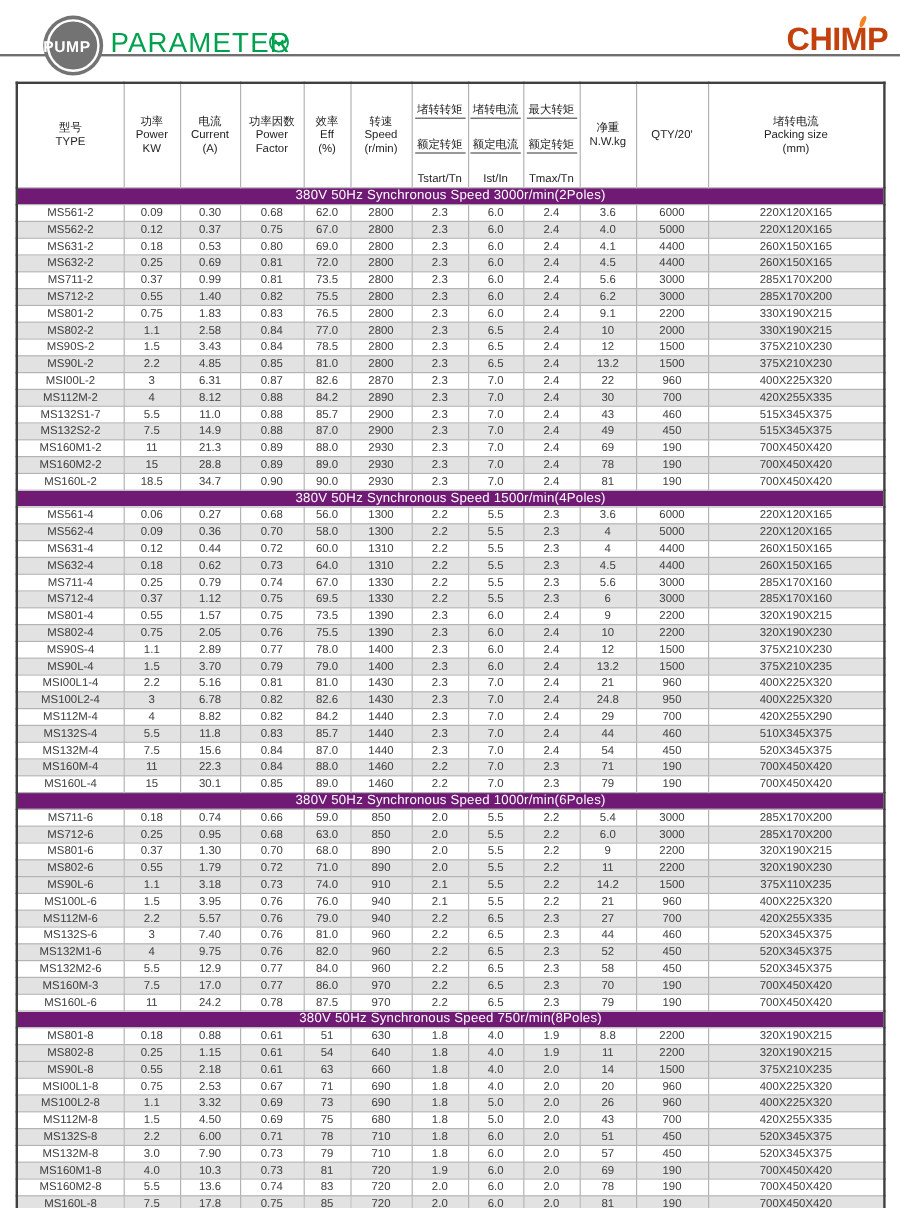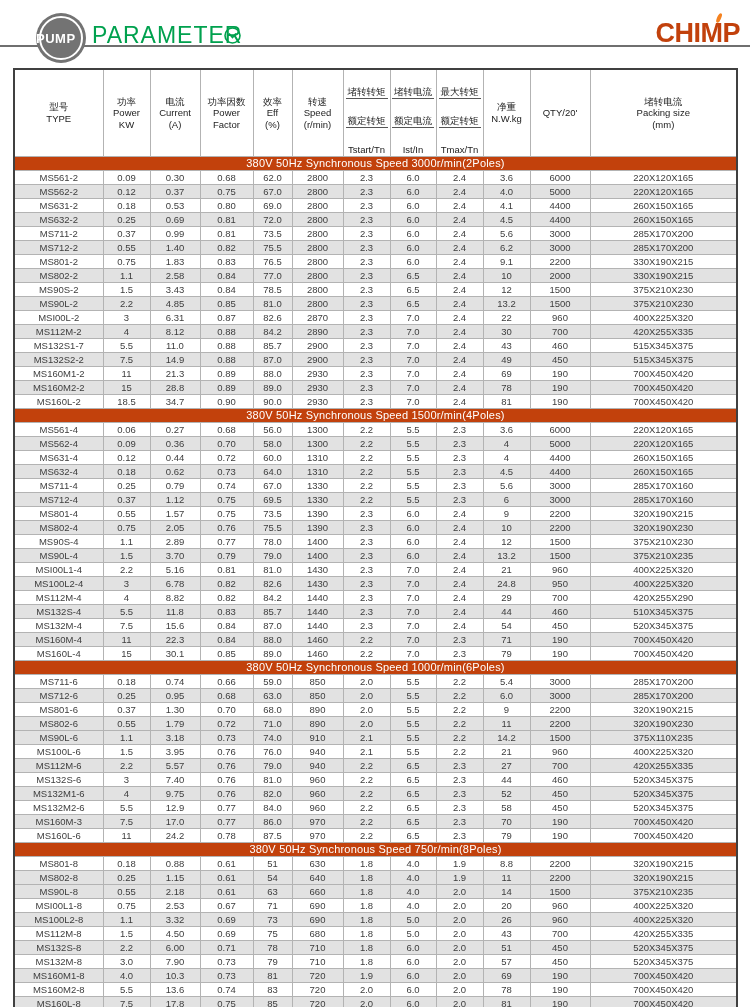--- a/index.html
+++ b/index.html
@@ -43,21 +43,21 @@
   col.c8{width:47px} col.c9{width:47px} col.c10{width:60px} col.c11{width:147px}
   td { border:1px solid #b3b3b3; text-align:center; vertical-align:middle;
        font-size:9.5px; color:#3d3d3d; height:14px; line-height:13px;
        white-space:nowrap; overflow:hidden; padding:0; }
   thead td { height:47px; background:#fff; color:#222; }
   thead td div { line-height:11.5px; font-size:9.5px; }
   thead td.frac div.l0, thead td.frac div.l1 {
     border-bottom:1px solid #555; width:max-content; margin:16px auto; padding:0 2px; line-height:12px;
   }
   tr.banner td {
-    background:#c2410c; color:#fff; font-size:11px; height:13px; line-height:13px;
+    background:#701a75; color:#fff; font-size:11px; height:13px; line-height:13px;
     border-left:none; border-right:none; letter-spacing:.2px;
   }
   tr.even td { background:#E2E2E2; }
   tr.odd td { background:#fff; }
 </style>
 </head>
 <body>
 
 <div class="topbar">
   <div class="rule"></div>

